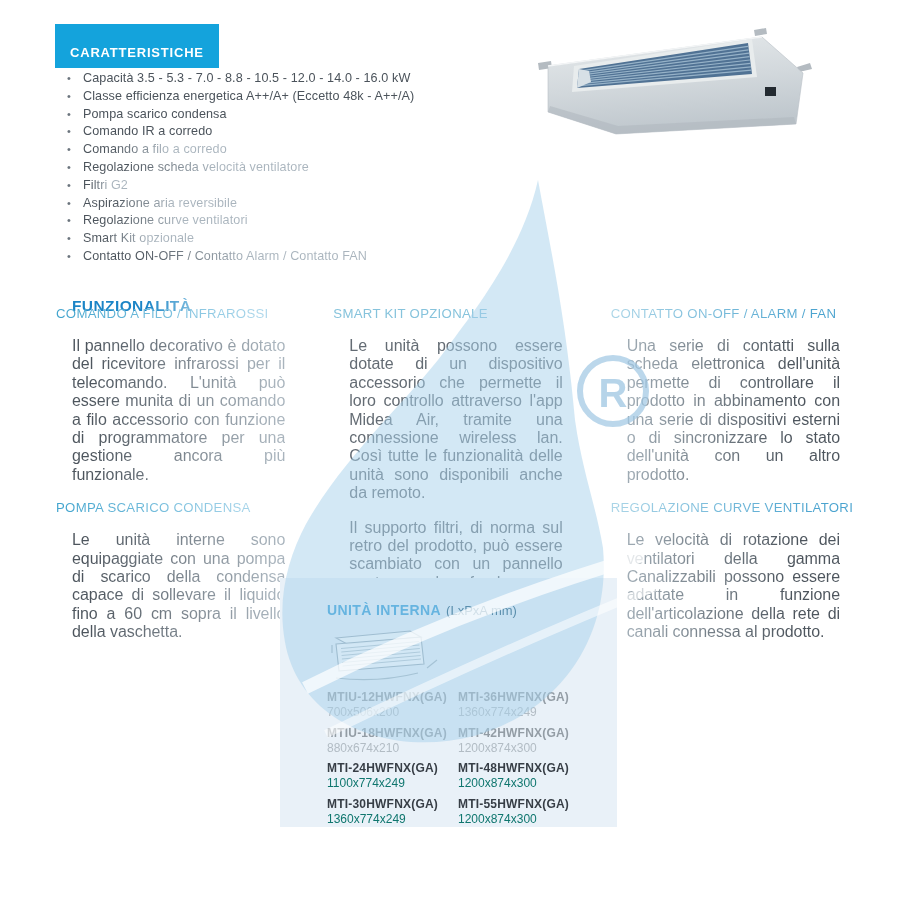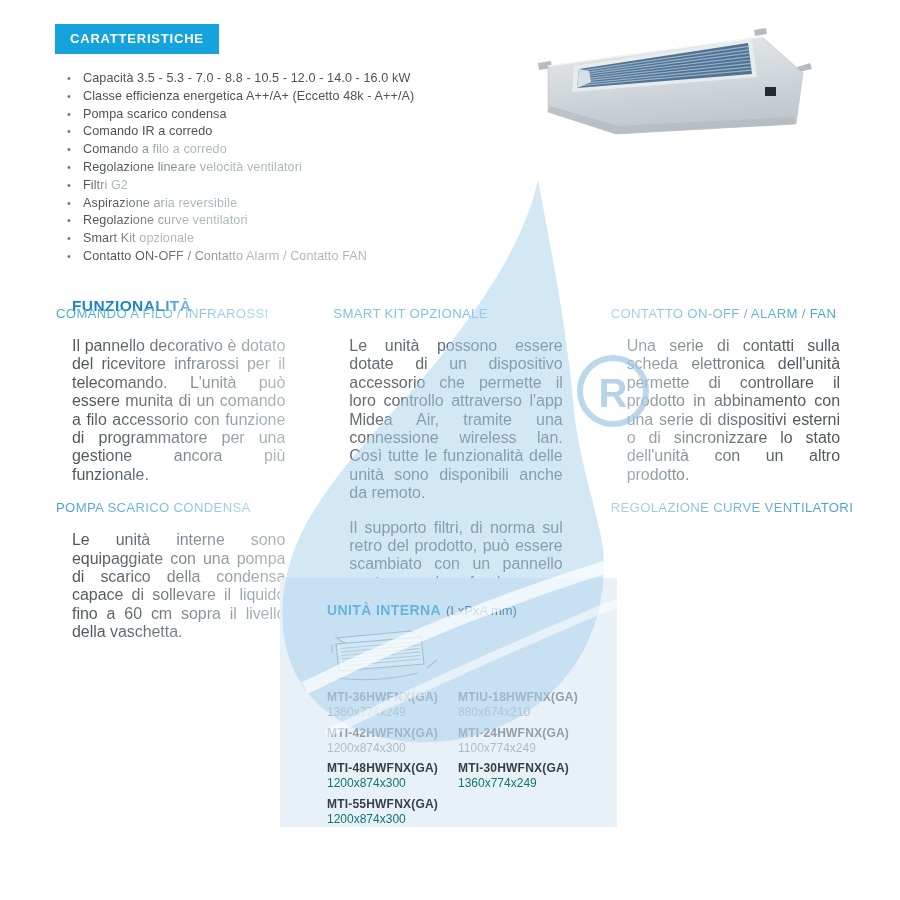--- a/index.html
+++ b/index.html
@@ -8,21 +8,21 @@
     background:#ffffff;
     font-family:"Liberation Sans", sans-serif;
     -webkit-font-smoothing:antialiased;
   }
 
   
   .badge{
     position:absolute;left:55px;top:24px;
     background:#14a3dc;color:#ffffff;
     font-size:13px;font-weight:bold;letter-spacing:.8px;
-    padding:7px 15px 8px 15px;
+    padding:21px 15px 8px 15px;
   }
 
   
   .features{position:absolute;left:67px;top:70px;margin:0;padding:0;list-style:none;width:540px}
   .feature-item{display:flex;align-items:flex-start;font-size:12.6px;line-height:17.8px;color:#4b535b;letter-spacing:.1px}
   .feature-bullet{width:16px;flex:0 0 16px;color:#6b747d;font-size:11px;line-height:17.8px}
   .feature-text{white-space:nowrap}
   .feature-item:nth-child(n+5) .feature-text{
     color:#707a83;
     background-image:linear-gradient(90deg,#4b535b 18%,#a9b4bd 58%);
@@ -138,21 +138,21 @@
     <li class="feature-item">
       <span class="feature-bullet">•</span>
       <span class="feature-text">Comando IR a corredo</span>
     </li>
     <li class="feature-item">
       <span class="feature-bullet">•</span>
       <span class="feature-text">Comando a filo a corredo</span>
     </li>
     <li class="feature-item">
       <span class="feature-bullet">•</span>
-      <span class="feature-text">Regolazione lineare velocità ventilatori</span>
+      <span class="feature-text">Regolazione scheda velocità ventilatore</span>
     </li>
     <li class="feature-item">
       <span class="feature-bullet">•</span>
       <span class="feature-text">Filtri G2</span>
     </li>
     <li class="feature-item">
       <span class="feature-bullet">•</span>
       <span class="feature-text">Aspirazione aria reversibile</span>
     </li>
     <li class="feature-item">
@@ -190,20 +190,21 @@
         <p class="section-body">Il supporto filtri, di norma sul retro del prodotto, può essere scambiato con un pannello posto sul fondo per l'aspirazione dal basso e per una maggiore flessibilità di installazione.</p>
       </div>
     </div>
     <div class="func-col col-2">
       <div class="func-section">
         <h3 class="section-heading">CONTATTO ON-OFF / ALARM / FAN</h3>
         <p class="section-body">Una serie di contatti sulla scheda elettronica dell'unità permette di controllare il prodotto in abbinamento con una serie di dispositivi esterni o di sincronizzare lo stato dell'unità con un altro prodotto.</p>
       </div>
       <div class="func-section">
         <h3 class="section-heading">REGOLAZIONE CURVE VENTILATORI</h3>
+        <p class="section-body">Le velocità di rotazione dei ventilatori della gamma Canalizzabili possono essere adattate in funzione dell'articolazione della rete di canali connessa al prodotto.</p>
       </div>
     </div>
   </div>
 
 <div class="panel">
   <div class="panel-heading">
     <span class="panel-heading-main">UNITÀ INTERNA</span><span class="panel-heading-suffix">(LxPxA mm)</span>
   </div>
   <svg class="unit-drawing" width="130" height="64" viewBox="0 0 130 64" aria-hidden="true">
     <g stroke="#97a9b6" stroke-width="1.1" fill="none">
@@ -217,20 +218,24 @@
       <line x1="27.6" y1="33.5" x2="105.8" y2="26.5"></line>
       <line x1="27.9" y1="37" x2="106.2" y2="30"></line>
       <line x1="28.2" y1="40.5" x2="106.6" y2="33.5"></line>
       <line x1="28.5" y1="44" x2="107" y2="37"></line>
     </g>
     <path d="M22,56 Q64,61 104,51" stroke="#a3b4bf" stroke-width="1.2" fill="none"></path>
     <line x1="113" y1="46" x2="123" y2="38" stroke="#a3b4bf" stroke-width="1.2"></line>
   </svg>
   <div id="models-grid">
       <div class="model-cell">
+        <span class="model-name">MTIU-12HWFNX(GA)</span>
+        <span class="model-dims">700x506x200</span>
+      </div>
+      <div class="model-cell">
         <span class="model-name">MTI-36HWFNX(GA)</span>
         <span class="model-dims">1360x774x249</span>
       </div>
       <div class="model-cell">
         <span class="model-name">MTIU-18HWFNX(GA)</span>
         <span class="model-dims">880x674x210</span>
       </div>
       <div class="model-cell">
         <span class="model-name">MTI-42HWFNX(GA)</span>
         <span class="model-dims">1200x874x300</span>

